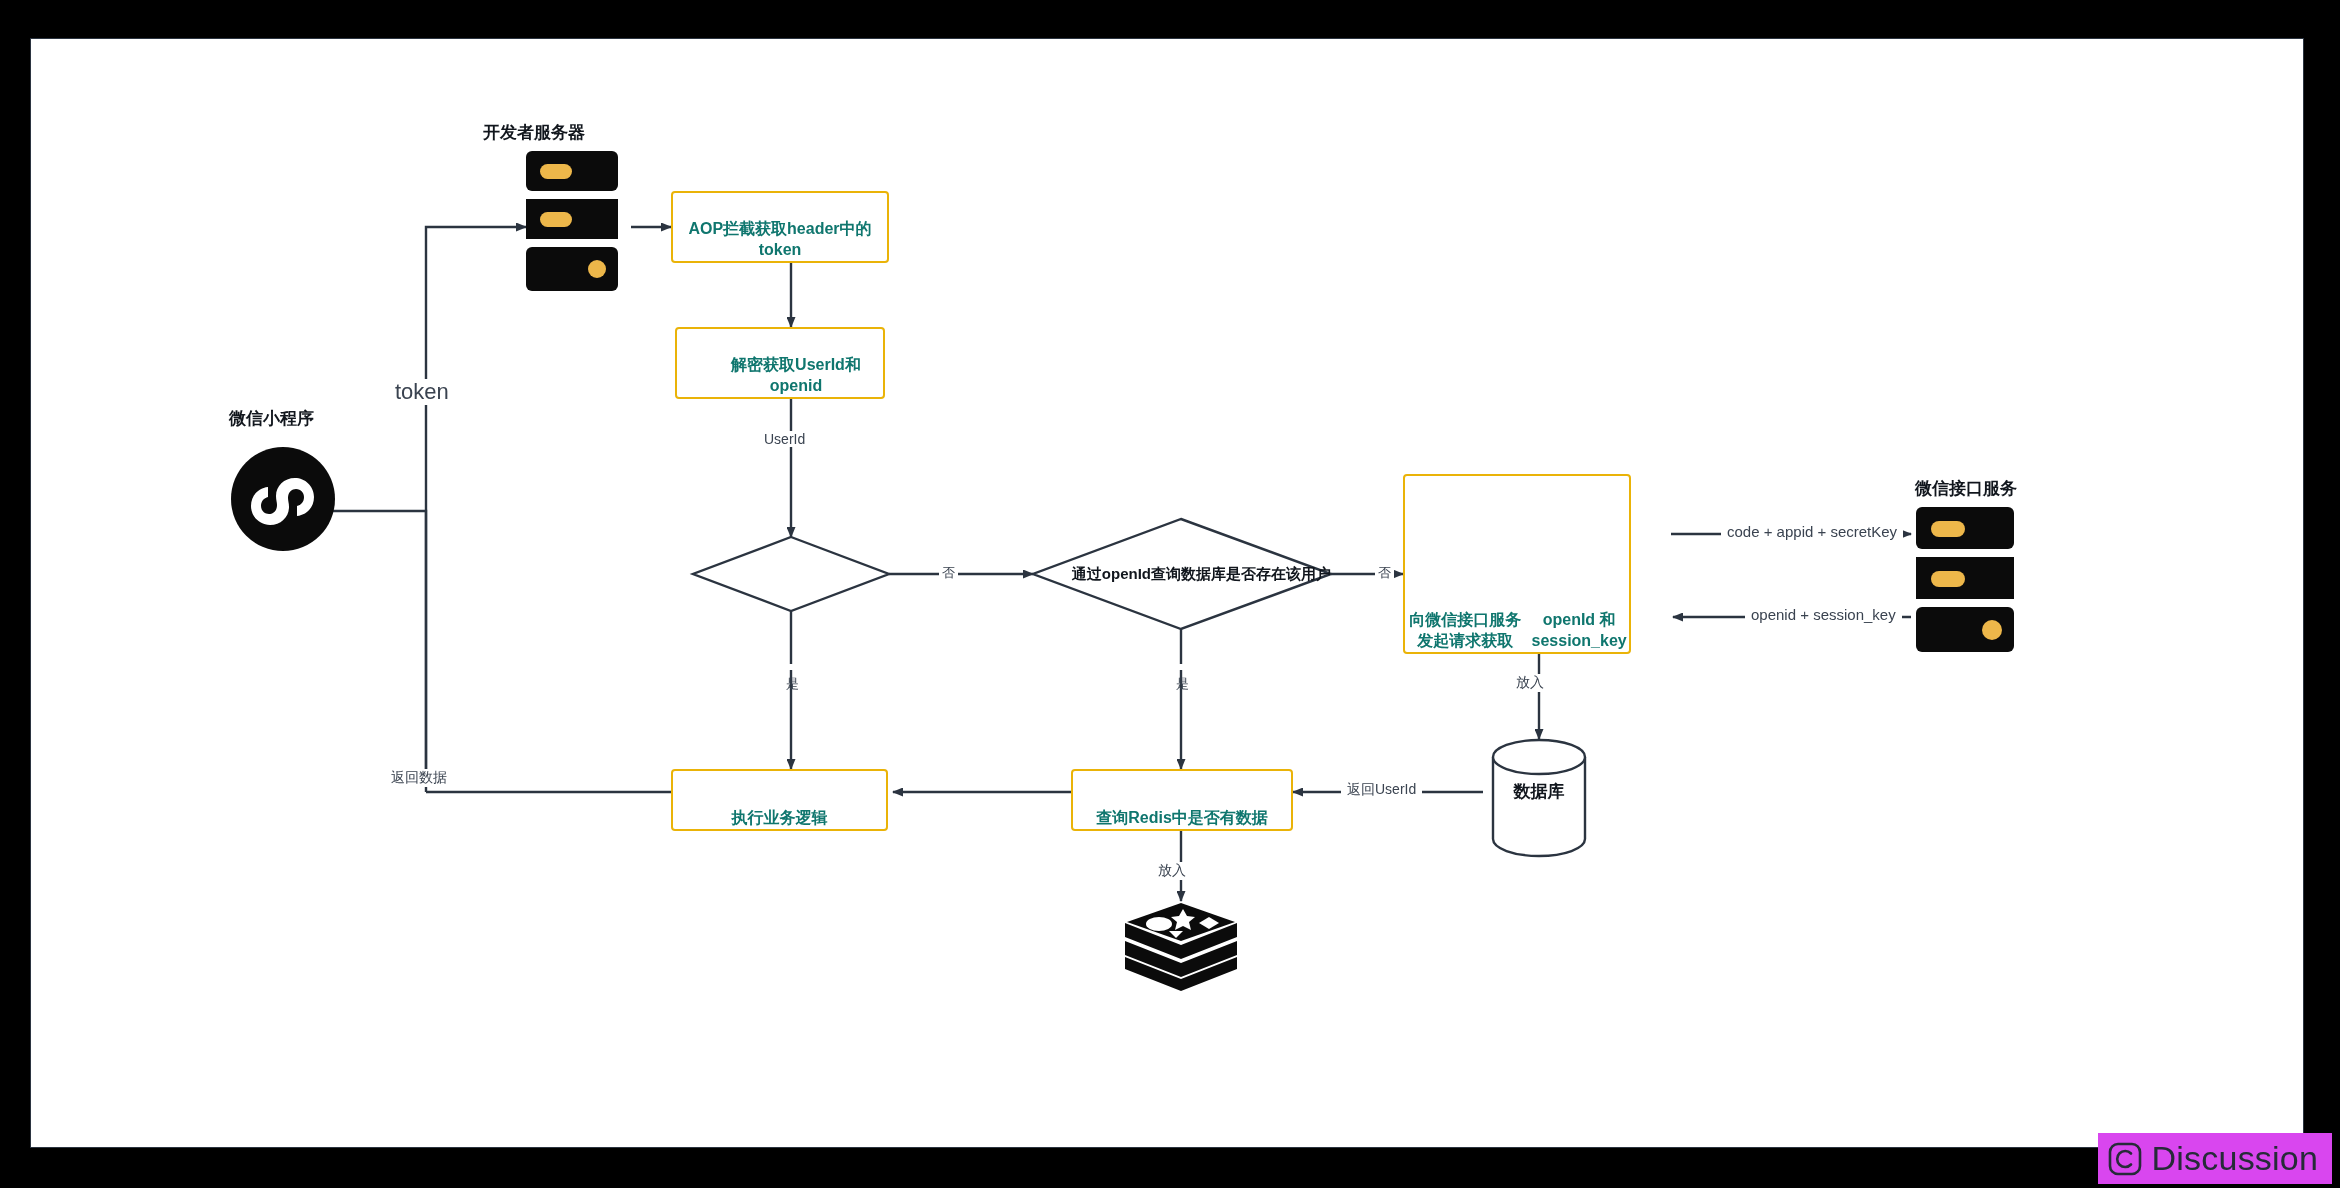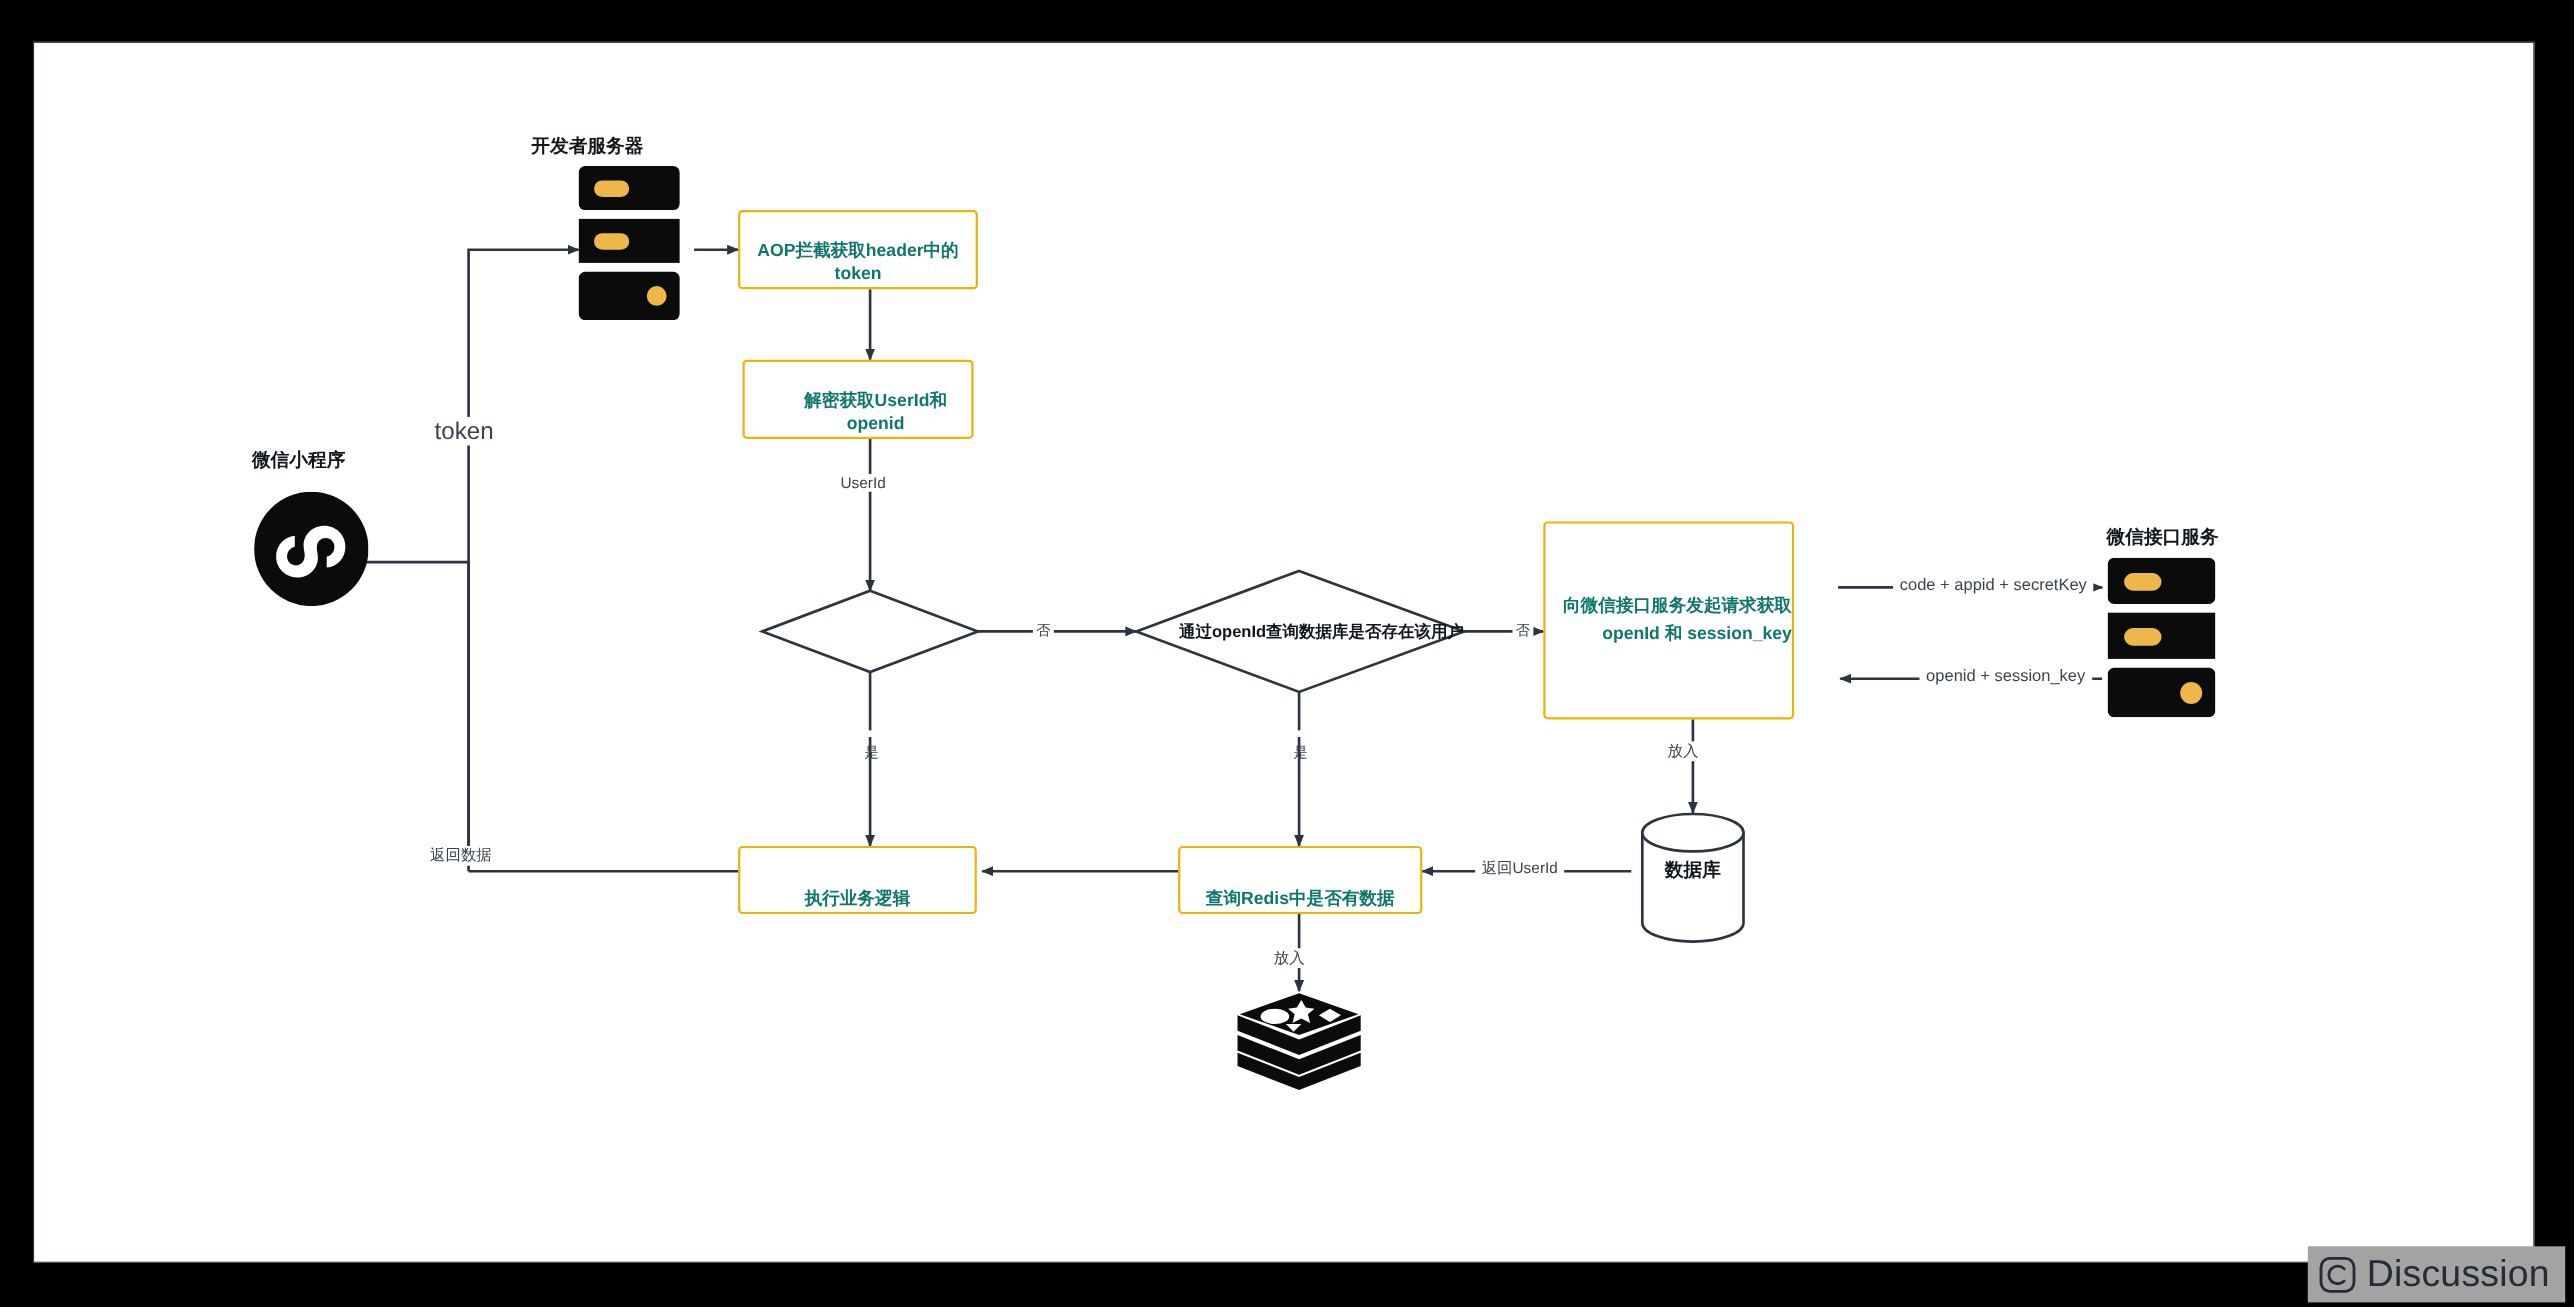--- a/index.html
+++ b/index.html
@@ -11,21 +11,21 @@
   .node{position:absolute;box-sizing:border-box;}
   .proc{border:2px solid #eab308;border-radius:4px;background:#fff;
         display:flex;align-items:flex-end;justify-content:center;text-align:center;
         font-weight:bold;color:#0f766e;line-height:1.35;}
   .lbl{position:absolute;color:#3a4350;background:#fff;white-space:nowrap;
        display:flex;align-items:center;justify-content:center;}
   .caption{position:absolute;font-weight:bold;color:#11161d;white-space:nowrap;}
   .plain{position:absolute;color:#3a4350;white-space:nowrap;}
   svg.layer{position:absolute;left:0;top:0;width:2272px;height:1108px;overflow:visible;}
   .vert{writing-mode:vertical-rl;text-orientation:upright;}
-  #watermark{position:absolute;right:8px;bottom:4px;background:#a3a3a3;
+  #watermark{position:absolute;right:8px;bottom:4px;background:#d946ef;
              display:flex;align-items:center;gap:10px;padding:6px 14px 6px 10px;margin-left:44px;}
   #watermark .wtext{font-size:34px;color:#262b38;letter-spacing:.2px;}
   .srv{position:absolute;}
 </style>
 </head>
 <body>
 
 <div id="frame">
   <div id="canvas">
 
@@ -129,21 +129,21 @@
 
     <div class="node proc" style="left:644px;top:288px;width:210px;height:72px;font-size:16px;padding-left:32px;">
       <span>解密获取UserId和openid</span>
     </div>
 
 
     <div class="node" style="left:1002px;top:480px;width:298px;height:110px;display:flex;align-items:center;justify-content:flex-end;">
       <span style="font-size:15px;font-weight:bold;color:#11161d;white-space:nowrap;">通过openId查询数据库是否存在该用户</span>
     </div>
 
-    <div class="node proc" style="left:1372px;top:435px;width:228px;height:180px;font-size:16px;flex-direction:column;gap:4px;">
+    <div class="node proc" style="left:1372px;top:435px;width:228px;height:180px;font-size:16px;flex-direction:row;gap:4px;">
       <span>向微信接口服务发起请求获取</span>
       <span>openId 和 session_key</span>
     </div>
 
     <div class="node proc" style="left:640px;top:730px;width:217px;height:62px;font-size:16px;">
       <span>执行业务逻辑</span>
     </div>
 
     <div class="node proc" style="left:1040px;top:730px;width:222px;height:62px;font-size:16px;">
       <span>查询Redis中是否有数据</span>

